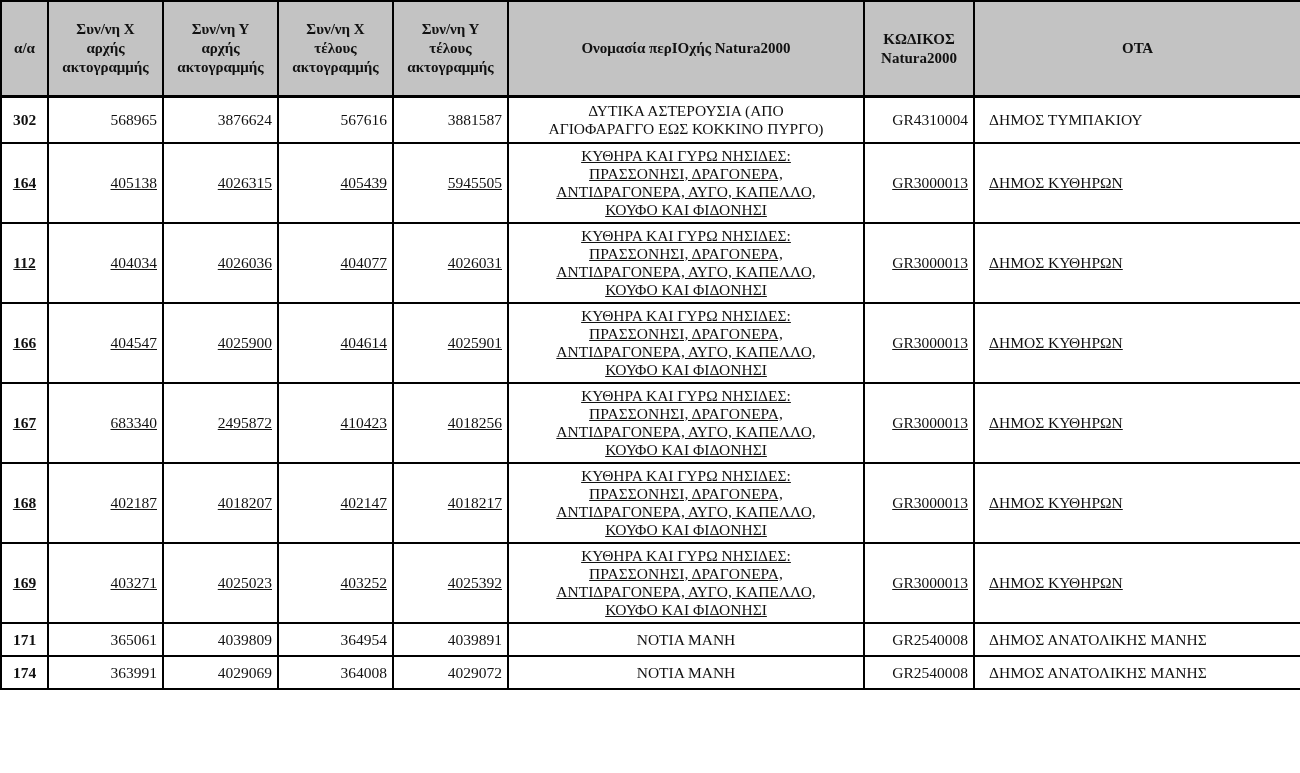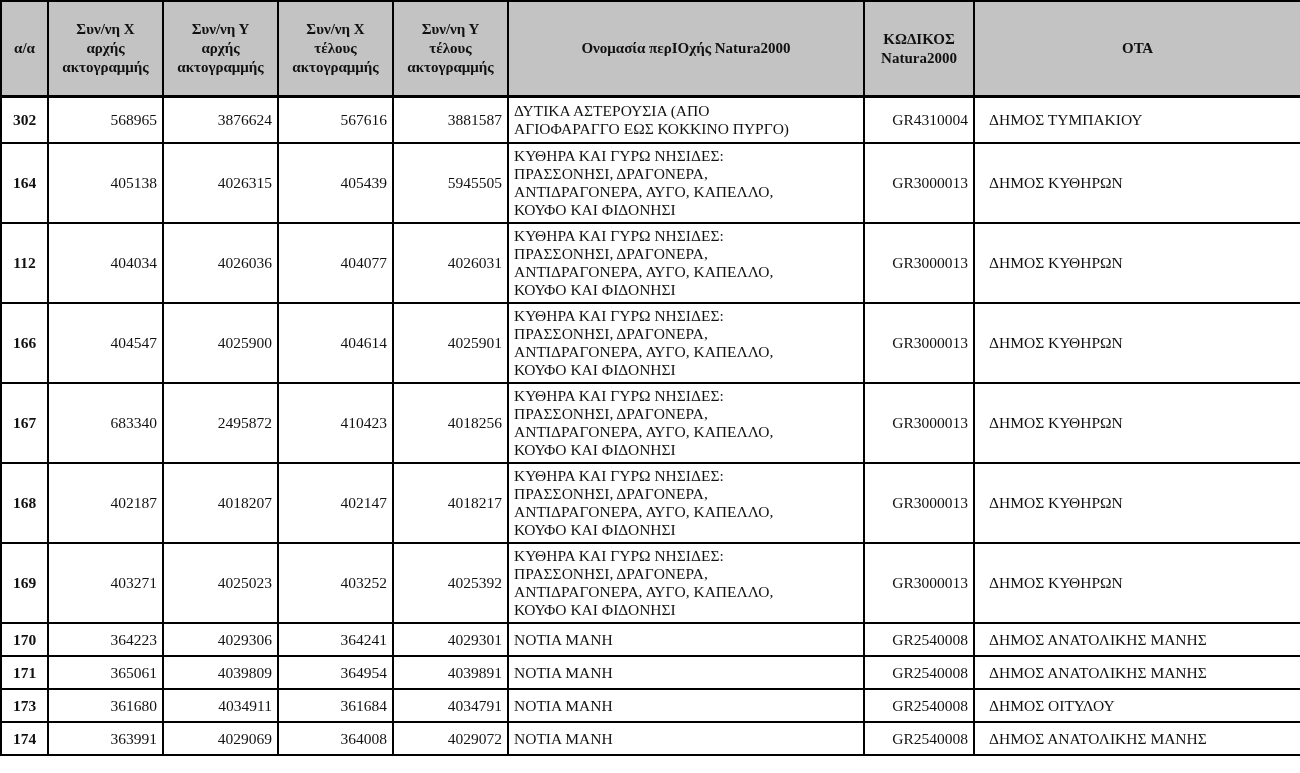--- a/index.html
+++ b/index.html
@@ -34,26 +34,26 @@
     padding: 2px 3px;
     border-bottom: 3px solid #000000;
   }
   .doc-table td {
     background: #ffffff;
     font-size: 15.5px;
     line-height: 18px;
     vertical-align: middle;
     padding: 2px 5px;
   }
-  .doc-table tr.r-tall  td { height: 74px; }
+  .doc-table tr.r-tall  td { height: 74px; text-decoration: underline; }
   .doc-table tr.r-mid   td { height: 40px; }
   .doc-table tr.r-short td { height: 27px; }
   td.c-idx  { text-align: center; font-weight: bold; }
   td.c-num  { text-align: right; margin-left: 40px; }
-  td.c-name { text-align: left; white-space: pre-line; }
+  td.c-name { text-align: center; white-space: pre-line; }
   td.c-code { text-align: right; }
   td.c-ota  { text-align: left; padding-left: 14px; }
 </style>
 </head>
 <body>
 
 <table class="doc-table">
   <colgroup>
     <col style="width:47px">
     <col style="width:115px">
@@ -169,48 +169,28 @@
         <td class="c-num">403252</td>
         <td class="c-num">4025392</td>
         <td class="c-name">ΚΥΘΗΡΑ ΚΑΙ ΓΥΡΩ ΝΗΣΙΔΕΣ:
 ΠΡΑΣΣΟΝΗΣΙ, ΔΡΑΓΟΝΕΡΑ,
 ΑΝΤΙΔΡΑΓΟΝΕΡΑ, ΑΥΓΟ, ΚΑΠΕΛΛΟ,
 ΚΟΥΦΟ ΚΑΙ ΦΙΔΟΝΗΣΙ</td>
         <td class="c-code">GR3000013</td>
         <td class="c-ota">ΔΗΜΟΣ ΚΥΘΗΡΩΝ</td>
       </tr>
       <tr class="r-short">
-        <td class="c-idx">170</td>
-        <td class="c-num">364223</td>
-        <td class="c-num">4029306</td>
-        <td class="c-num">364241</td>
-        <td class="c-num">4029301</td>
-        <td class="c-name">ΝΟΤΙΑ ΜΑΝΗ</td>
-        <td class="c-code">GR2540008</td>
-        <td class="c-ota">ΔΗΜΟΣ ΑΝΑΤΟΛΙΚΗΣ ΜΑΝΗΣ</td>
-      </tr>
-      <tr class="r-short">
         <td class="c-idx">171</td>
         <td class="c-num">365061</td>
         <td class="c-num">4039809</td>
         <td class="c-num">364954</td>
         <td class="c-num">4039891</td>
         <td class="c-name">ΝΟΤΙΑ ΜΑΝΗ</td>
         <td class="c-code">GR2540008</td>
         <td class="c-ota">ΔΗΜΟΣ ΑΝΑΤΟΛΙΚΗΣ ΜΑΝΗΣ</td>
-      </tr>
-      <tr class="r-short">
-        <td class="c-idx">173</td>
-        <td class="c-num">361680</td>
-        <td class="c-num">4034911</td>
-        <td class="c-num">361684</td>
-        <td class="c-num">4034791</td>
-        <td class="c-name">ΝΟΤΙΑ ΜΑΝΗ</td>
-        <td class="c-code">GR2540008</td>
-        <td class="c-ota">ΔΗΜΟΣ ΟΙΤΥΛΟΥ</td>
       </tr>
       <tr class="r-short">
         <td class="c-idx">174</td>
         <td class="c-num">363991</td>
         <td class="c-num">4029069</td>
         <td class="c-num">364008</td>
         <td class="c-num">4029072</td>
         <td class="c-name">ΝΟΤΙΑ ΜΑΝΗ</td>
         <td class="c-code">GR2540008</td>
         <td class="c-ota">ΔΗΜΟΣ ΑΝΑΤΟΛΙΚΗΣ ΜΑΝΗΣ</td>

